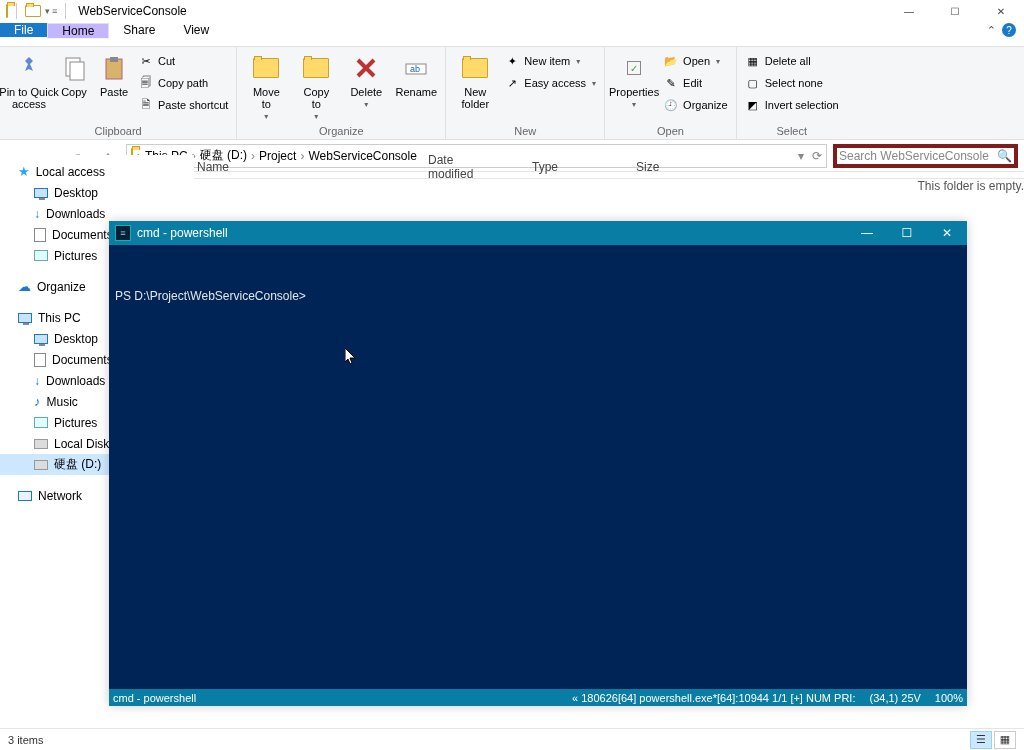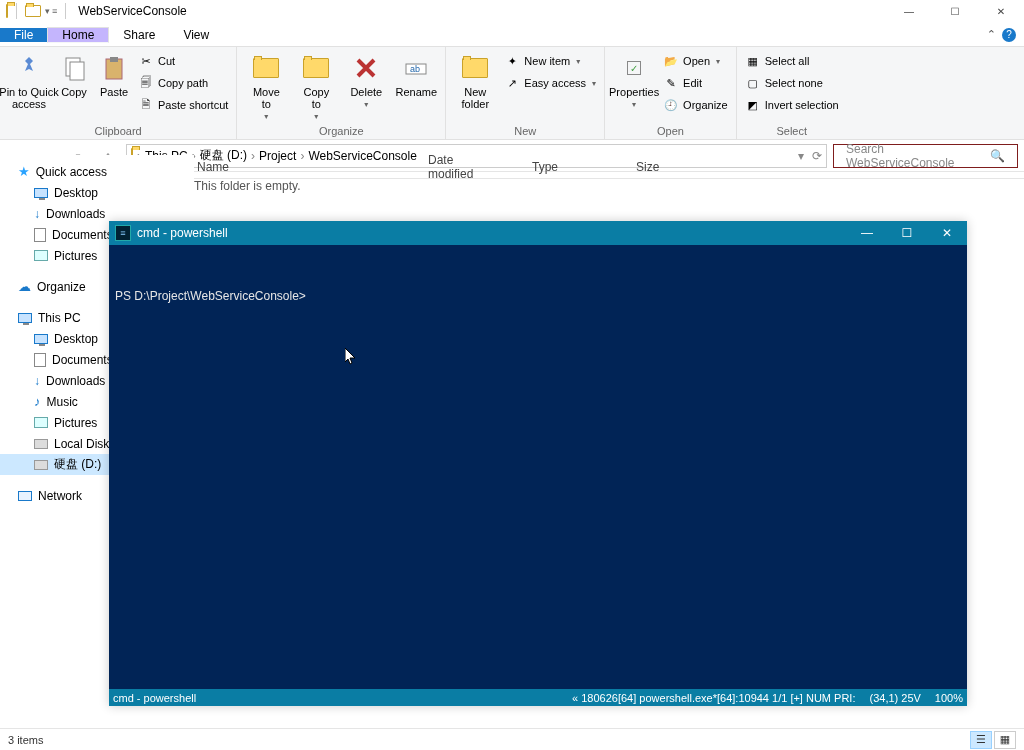--- a/index.html
+++ b/index.html
@@ -7,21 +7,21 @@
 
 
 .titlebar { height:23px; background:#fff; border-bottom:1px solid transparent; display:flex; align-items:center; }
 .titlebar .qat { display:flex; align-items:center; gap:4px; padding-left:6px; }
 .titlebar .sep { width:1px; height:16px; background:#ccc; margin:0 4px; }
 .titlebar .title { margin-left:8px; font-size:12px; color:#000; }
 .wincontrols { margin-left:auto; display:flex; }
 .wincontrols div { width:46px; height:23px; display:flex; align-items:center; justify-content:center; color:#444; font-size:10px; }
 
 
-.tabstrip { height:24px; display:flex; align-items:center; background:#fff; border-bottom:1px solid #e1e1e1; }
+.tabstrip { height:24px; display:flex; align-items:flex-start; background:#fff; border-bottom:1px solid #e1e1e1; }
 .tab { padding:0 14px; display:flex; align-items:center; font-size:12px; }
 .tab.file { background:#1979ca; color:#fff; }
 .tab.active { background:#c4b5fd; border:1px solid #e1e1e1; border-bottom:1px solid #f5f6f7; }
 .tabstrip .help { margin-left:auto; display:flex; align-items:center; gap:6px; padding-right:8px; }
 .helpcircle{width:14px;height:14px;border-radius:50%;background:#1979ca;color:#fff;display:flex;align-items:center;justify-content:center;font-size:10px;}
 
 
 .ribbon { height:93px; background:#f5f6f7; border-bottom:1px solid #e1e1e1; display:flex; }
 .group { border-right:1px solid #e1e1e1; padding:3px 6px 2px 6px; display:flex; flex-direction:column; }
 .group .body { flex:1; display:flex; align-items:flex-start; gap:4px; }
@@ -31,38 +31,38 @@
 .smallcol { display:flex; flex-direction:column; gap:2px; padding-top:1px; }
 .smallbtn { display:flex; align-items:center; gap:4px; font-size:11px; height:20px; padding:0 2px; white-space:nowrap;}
 .smallbtn .ico{width:16px;height:16px;display:flex;align-items:center;justify-content:center;}
 
 
 .navbar { height:32px; border-bottom:1px solid #e5e5e5; display:flex; align-items:center; padding:0 6px; gap:6px; }
 .navarrow { width:24px; text-align:center; color:#888; font-size:14px;}
 .addr { flex:1; height:24px; border:1px solid #ccc; display:flex; align-items:center; padding:0 4px; gap:4px; font-size:12px;}
 .addr .crumb{color:#000;}
 .addr .sep{color:#888;}
-.searchbox{ width:185px; height:24px; border:1px solid #7f1d1d; display:flex; align-items:center; padding:0 12px; color:#888; font-size:12px; justify-content:space-between;}
+.searchbox{ width:185px; height:24px; border:4px solid #7f1d1d; display:flex; align-items:center; padding:0 2px; color:#888; font-size:12px; justify-content:space-between;}
 
 
 .colhdr{ height:24px; border-bottom:1px solid #e5e5e5; display:flex; align-items:center; font-size:12px; color:#444; padding-left:195px;}
 .colhdr div{ padding-right:40px;}
 .col-name{width:231px;}
 .col-date{width:104px;}
 .col-type{width:104px;}
 
 
 .content{ position:absolute; left:0; top:155px; right:0; bottom:22px; display:flex;}
 .nav{ width:194px; background:#fff; padding:6px 0; overflow:hidden; border-right:0;}
 .navitem{ display:flex; align-items:center; gap:6px; height:21px; padding-left:18px; font-size:12px;}
 .navitem.sub{ padding-left:34px;}
 .navitem.selected{ background:#cce8ff;}
 .navgap{height:10px;}
 .files{ flex:1; position:relative;}
-.empty{ position:absolute; top:24px; left:0; right:0; text-align:left; color:#555; font-size:12px;}
+.empty{ position:absolute; top:24px; left:0; right:0; text-align:right; color:#555; font-size:12px;}
 
 
 .statusbar{ position:absolute; bottom:0; left:0; right:0; height:22px; border-top:1px solid #e5e5e5; background:#fff; display:flex; align-items:center; padding:0 8px; font-size:11px; color:#333;}
 .statusbar .views{ margin-left:auto; display:flex; gap:2px;}
 .viewbtn{ width:22px; height:18px; border:1px solid #ccc; display:flex; align-items:center; justify-content:center;}
 .viewbtn.active{ background:#cce8ff; border-color:#99d1ff;}
 
 
 .console{ position:absolute; left:109px; top:221px; width:858px; height:485px; background:#012456; color:#ccc; font-family:Consolas,monospace; font-size:12px; box-shadow:0 0 10px rgba(0,0,0,.2); }
 .console .titlebar2{ height:24px; background:#0a7da4; display:flex; align-items:center; padding-left:6px; color:#fff; font-size:12px;}
@@ -263,21 +263,21 @@
       </div>
     </div>
     <div class="label">Open</div>
   </div>
 
   <div class="group" style="border-right:0;">
     <div class="body">
       <div class="smallcol">
         <div class="smallbtn">
             <span class="ico">▦</span>
-            <span>Select all</span>
+            <span>Delete all</span>
           </div>
         <div class="smallbtn">
             <span class="ico">▢</span>
             <span>Select none</span>
           </div>
         <div class="smallbtn">
             <span class="ico">◩</span>
             <span>Invert selection</span>
           </div>
       </div>
@@ -307,21 +307,21 @@
   <div class="searchbox">
     <span>Search WebServiceConsole</span>
     <span>🔍</span>
   </div>
 </div>
 
 <div class="content">
   <div class="nav">
     <div class="navitem">
         <span class="star-ico">★</span>
-        <span>Quick access</span>
+        <span>Local access</span>
       </div>
     <div class="navitem sub">
         <span class="monitor-ico"></span>
         <span>Desktop</span>
       </div>
     <div class="navitem sub">
         <span class="dl-ico">↓</span>
         <span>Downloads</span>
       </div>
     <div class="navitem sub">

